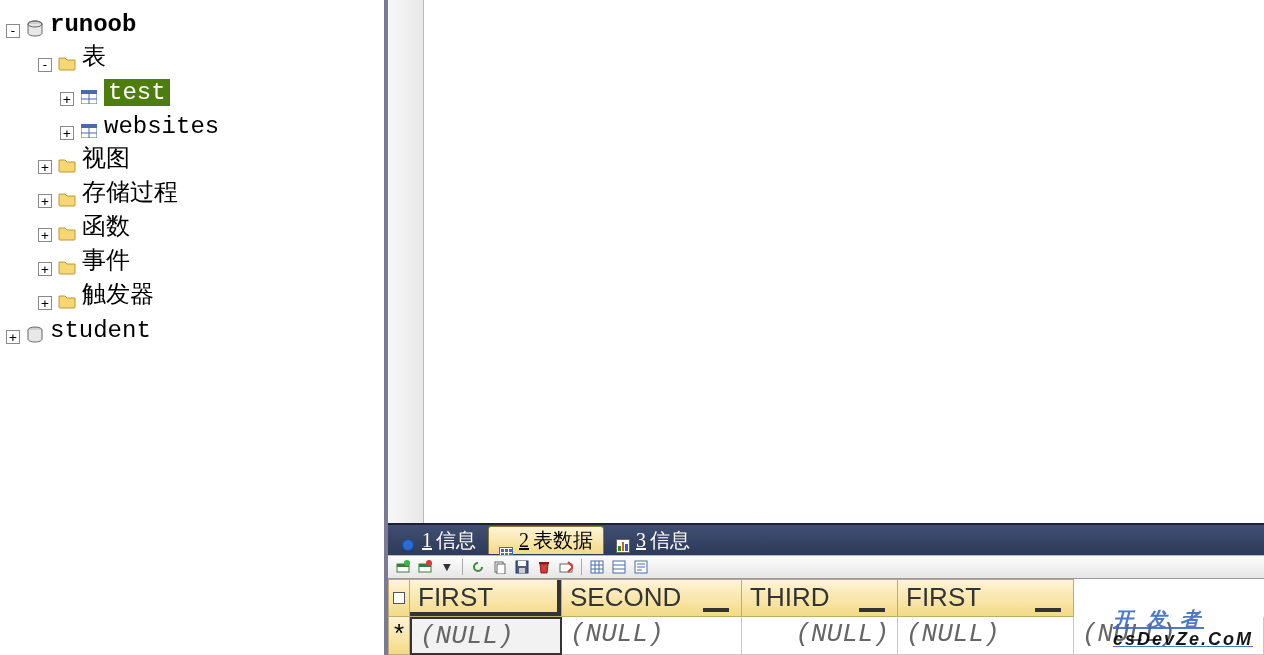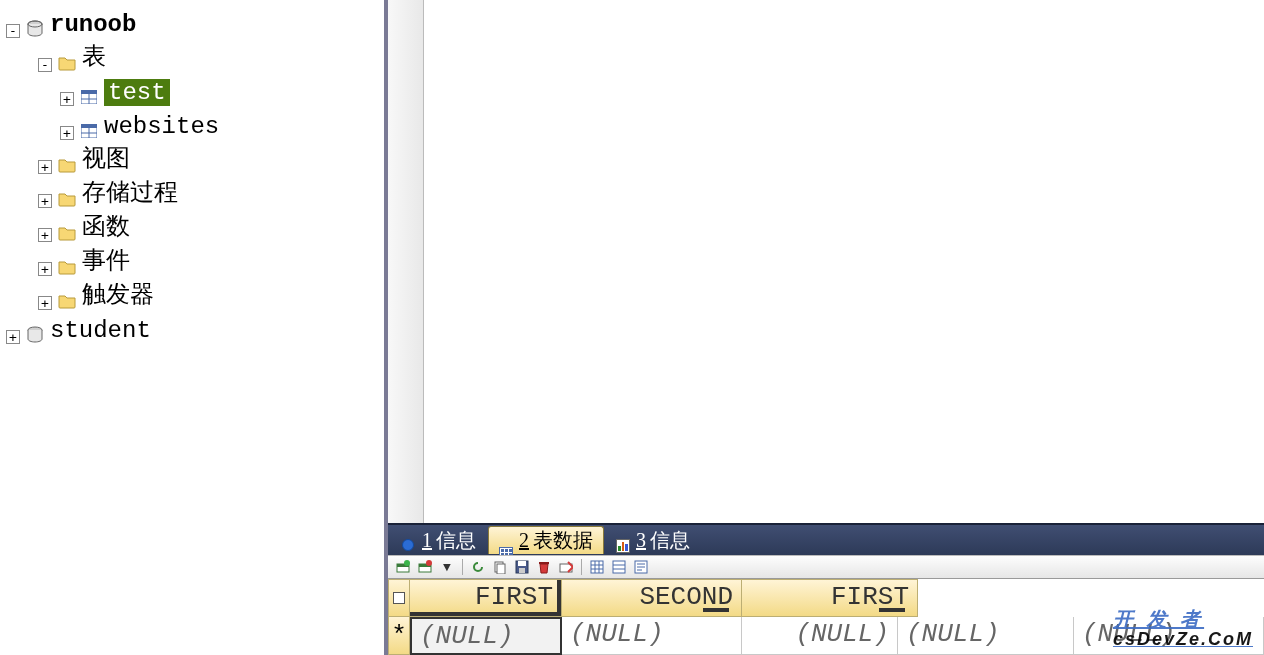--- a/index.html
+++ b/index.html
@@ -88,21 +88,21 @@
 .tbtn {
   width:18px; height:18px; display:flex; align-items:center; justify-content:center;
   cursor:pointer; font-size:13px; line-height:1;
 }
 .tbtn svg{display:block;}
 .tsep { width:1px; height:16px; background:#aaa; margin:0 2px; }
 
 .grid-area { background:#fff; }
 .grid-header {
   display:flex; height:38px;
-  font-family:Liberation Mono, monospace; font-size:26px;text-align:right;
+  font-family:Liberation Sans, sans-serif; font-size:26px;
 }
 .gh-corner {
   width:22px; background:linear-gradient(to bottom,#fff4d6,#f3da86);
   border:1px solid #bcae73; display:flex; align-items:center; justify-content:center;
 }
 .gh-corner .chk{width:12px;height:12px;border:1px solid #555;background:#fff;}
 .gh-cell {
   background:linear-gradient(to bottom,#fff4d6,#f3da86);
   border:1px solid #bcae73; border-left:none;
   padding:2px 8px; position:relative; color:#333;
@@ -365,20 +365,21 @@
       </span>
   </div>
 
   <div class="grid-area">
     <div class="grid-header">
       <div class="gh-corner">
           <span class="chk"></span>
         </div>
       <div class="gh-cell first"><span>FIRST</span></div>
       <div class="gh-cell c2"><span>SECOND</span><span class="underscore"></span></div>
+      <div class="gh-cell c3"><span>THIRD</span><span class="underscore"></span></div>
       <div class="gh-cell c4"><span>FIRST</span><span class="underscore"></span></div>
     </div>
     <div class="grid-row">
       <div class="gr-rowhead">*</div>
       <div class="gr-cell first">(NULL)</div>
       <div class="gr-cell c2">(NULL)</div>
       <div class="gr-cell c3">(NULL)</div>
       <div class="gr-cell c4">(NULL)</div>
       <div class="gr-cell c5">
         <span>(NULL)</span>

